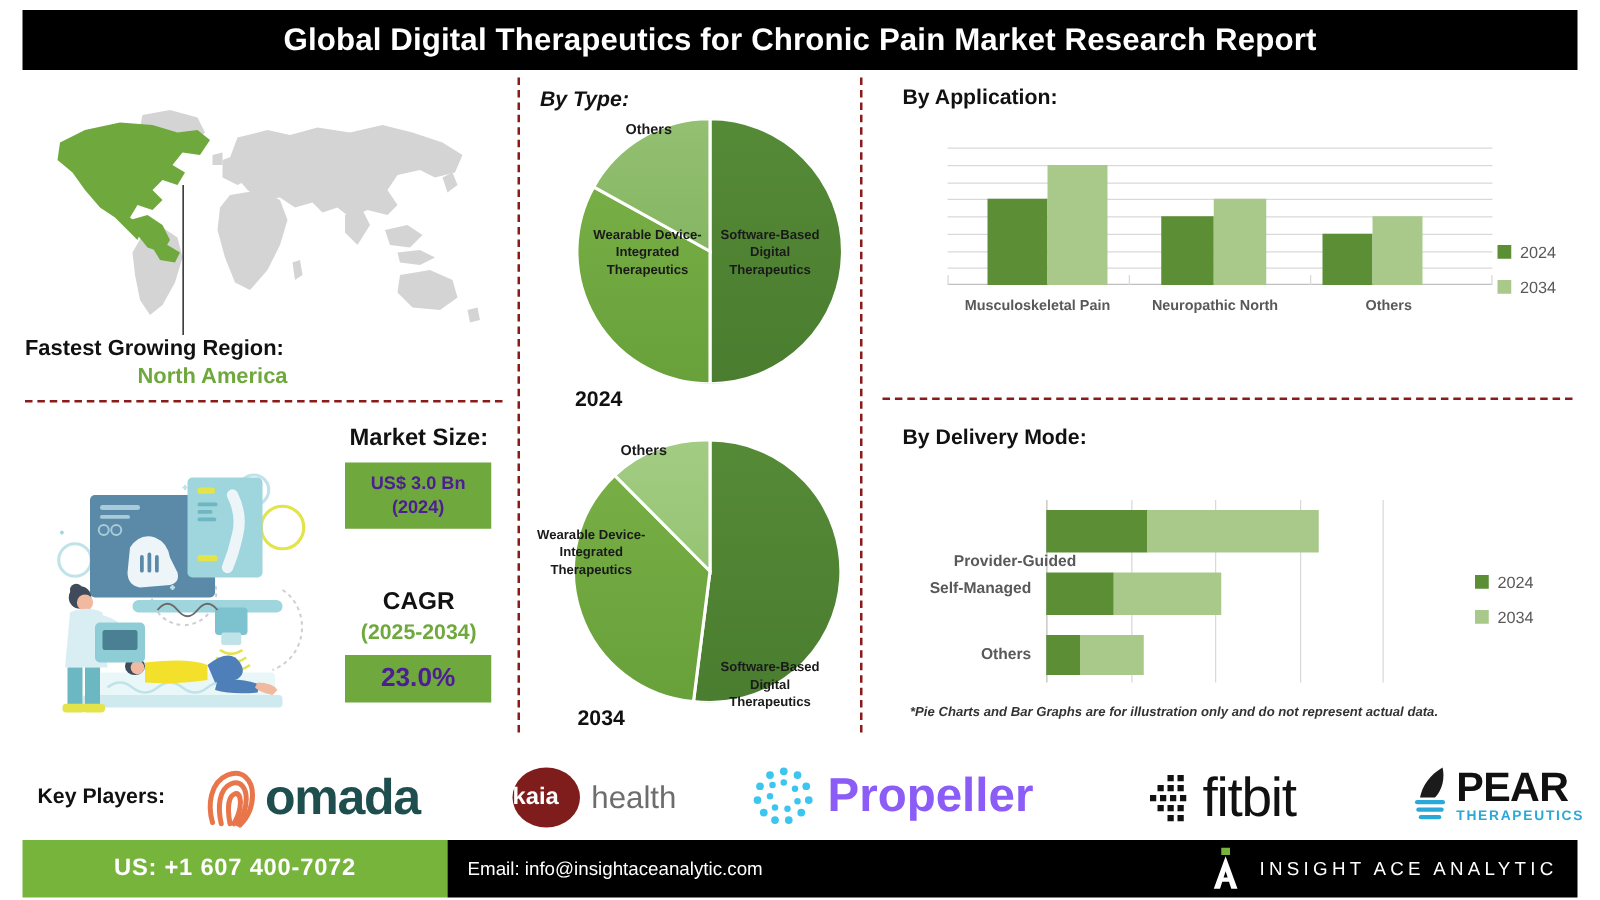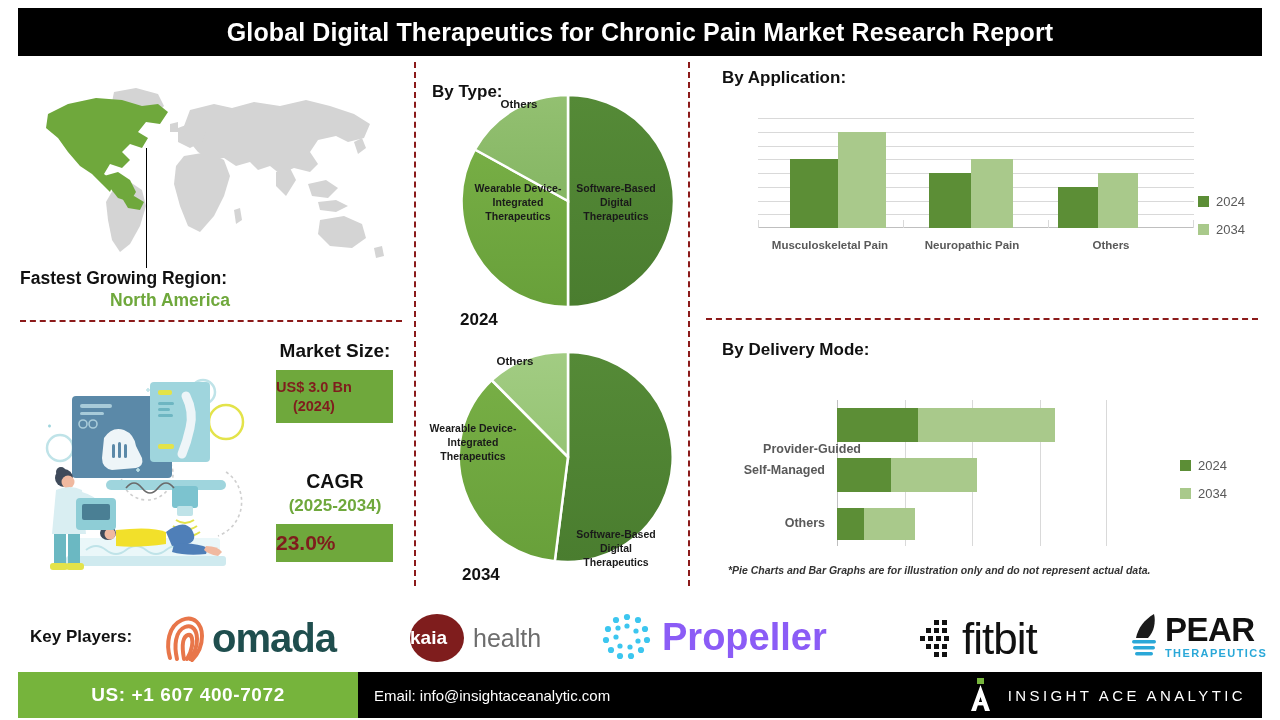--- a/index.html
+++ b/index.html
@@ -47,22 +47,22 @@
   }
 
   .illus { position: absolute; left: 30px; top: 360px; width: 250px; height: 225px; }
   .illus svg { width: 100%; height: 100%; display: block; }
 
   .ms-title {
     position: absolute; left: 250px; top: 340px; width: 170px; text-align: center;
     font-size: 19px; font-weight: bold; color: #111;
   }
   .green-box {
-    position: absolute; background: #6FA83C; color: #7f1d1d;
-    display: flex; align-items: center; text-align: center;
+    position: absolute; background: #6FA83C; color: #4c1d95;
+    display: flex; align-items: center; justify-content: center; text-align: center;
     line-height: 1.25;
   }
   .ms-box { left: 276px; top: 370px; width: 117px; height: 53px; font-size: 14.5px; font-weight: bold; }
   .cagr-title {
     position: absolute; left: 250px; top: 470px; width: 170px; text-align: center;
     font-size: 19.5px; font-weight: bold; color: #111;
   }
   .cagr-years {
     position: absolute; left: 250px; top: 496px; width: 170px; text-align: center;
     font-size: 17px; font-weight: bold; color: #6FA83C;
@@ -267,21 +267,21 @@
       <span>(2024)</span>
     </span>
   </div>
 
   <div class="cagr-title">CAGR</div>
   <div class="cagr-years">(2025-2034)</div>
   <div class="green-box cagr-box">
     <span>23.0%</span>
   </div>
 
-  <div class="sec-title" style="left:432px; top:82px;">By Type:</div>
+  <div class="sec-title" style="left:432px; top:70px;font-style:italic;">By Type:</div>
 
   <div class="pie-wrap" style="left:458px; top:95px;">
     <svg width="220" height="212" viewBox="0 0 220 212" xmlns="http://www.w3.org/2000/svg">
       <defs>
         <linearGradient id="g1a" x1="0" y1="0" x2="0" y2="1">
           <stop offset="0%" stop-color="#558A37"></stop>
             <stop offset="100%" stop-color="#4A7D2F"></stop>
         </linearGradient>
         <linearGradient id="g1b" x1="0" y1="0" x2="0" y2="1">
           <stop offset="0%" stop-color="#77AE45"></stop>
@@ -356,21 +356,21 @@
 
     <div class="bar bar-2024" style="left:300px; width:40px; height:41px;"></div>
     <div class="bar bar-2034" style="left:340px; width:40px; height:55px;"></div>
 
     <div class="vgrid-line" style="left:145px; top:102px; height:8px;"></div>
     <div class="vgrid-line" style="left:290px; top:102px; height:8px;"></div>
     <div class="vgrid-line" style="left:0px;   top:102px; height:8px;"></div>
     <div class="vgrid-line" style="left:435px; top:102px; height:8px;"></div>
   </div>
   <div class="cat-label" style="left:760px; top:238px; width:140px;">Musculoskeletal Pain</div>
-  <div class="cat-label" style="left:900px; top:238px; width:144px;">Neuropathic Pain</div>
+  <div class="cat-label" style="left:900px; top:238px; width:144px;">Neuropathic North</div>
   <div class="cat-label" style="left:1048px; top:238px; width:126px;">Others</div>
 
   <div class="legend" style="left:1198px; top:194px;">
     <div class="legend-row">
       <span class="legend-swatch" style="background:#5C8E36;"></span>
       <span class="legend-text">2024</span>
     </div>
     <div class="legend-row">
       <span class="legend-swatch" style="background:#A9C98B;"></span>
       <span class="legend-text">2034</span>

